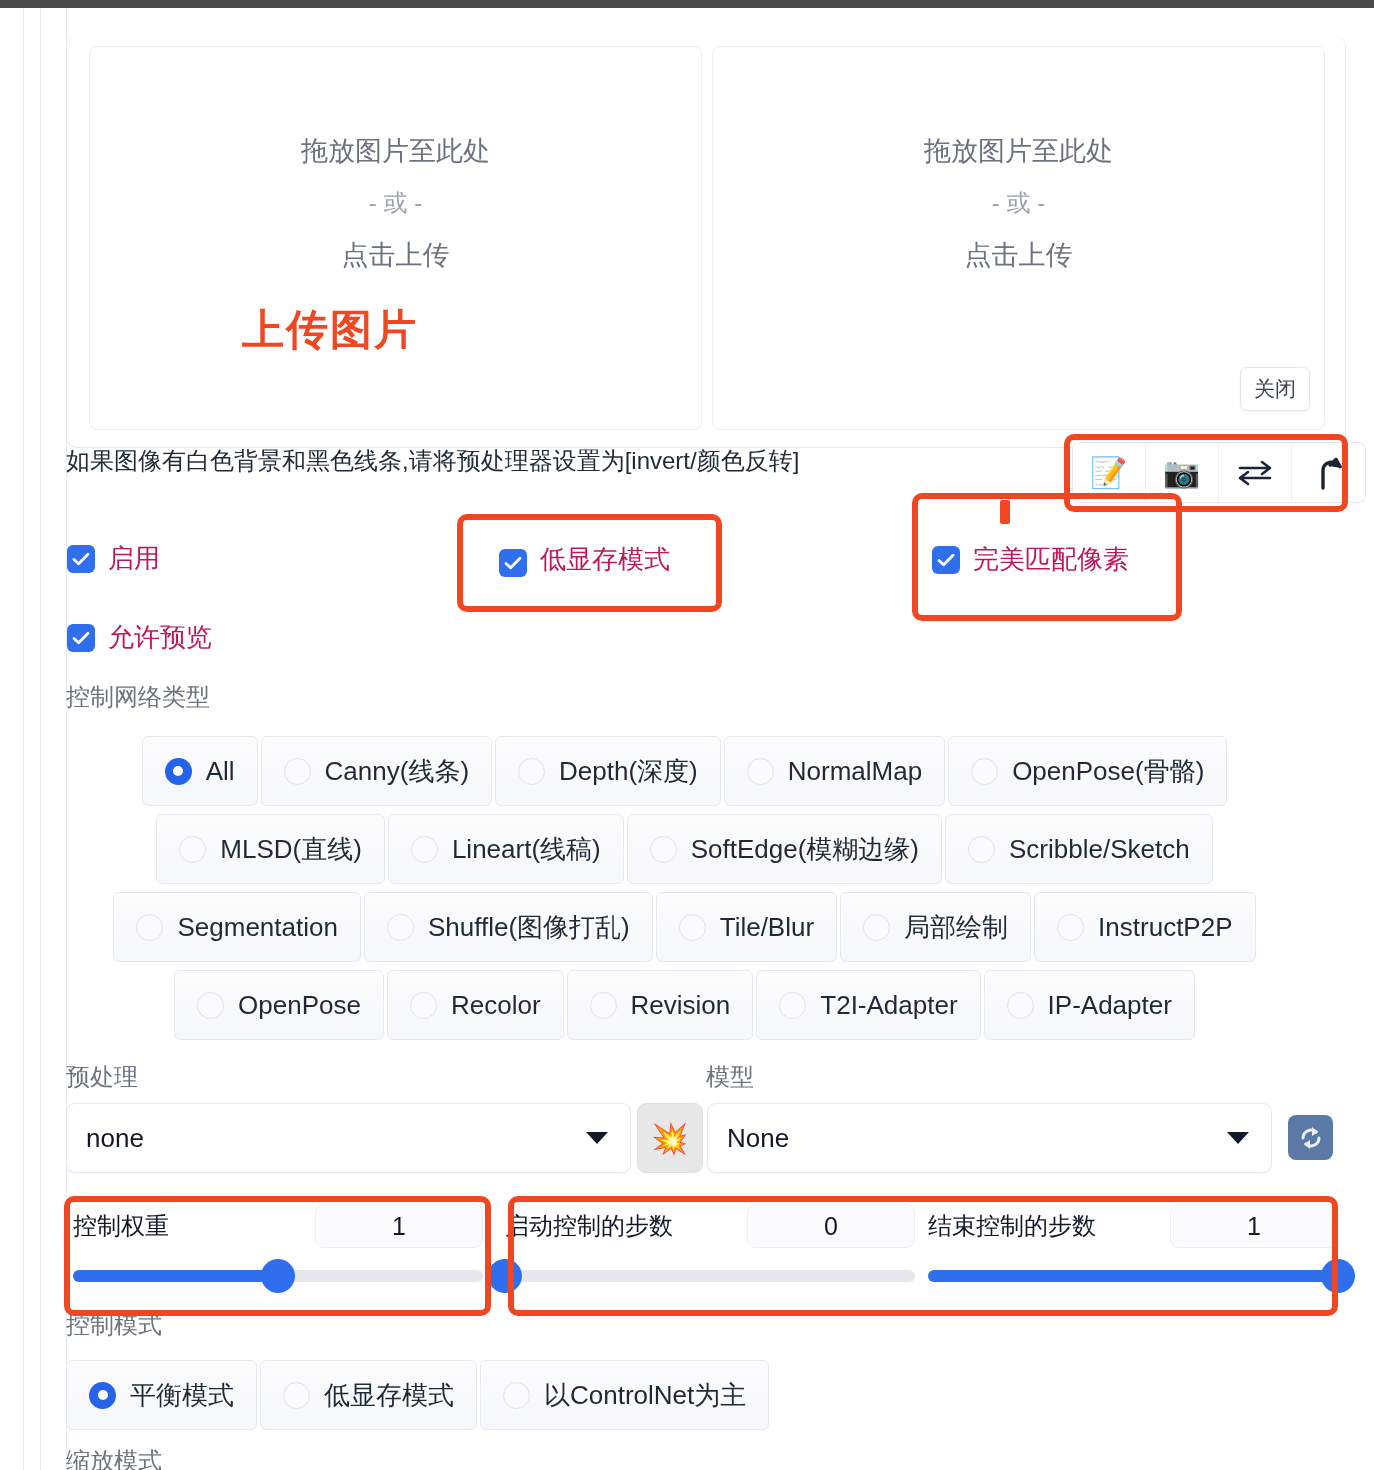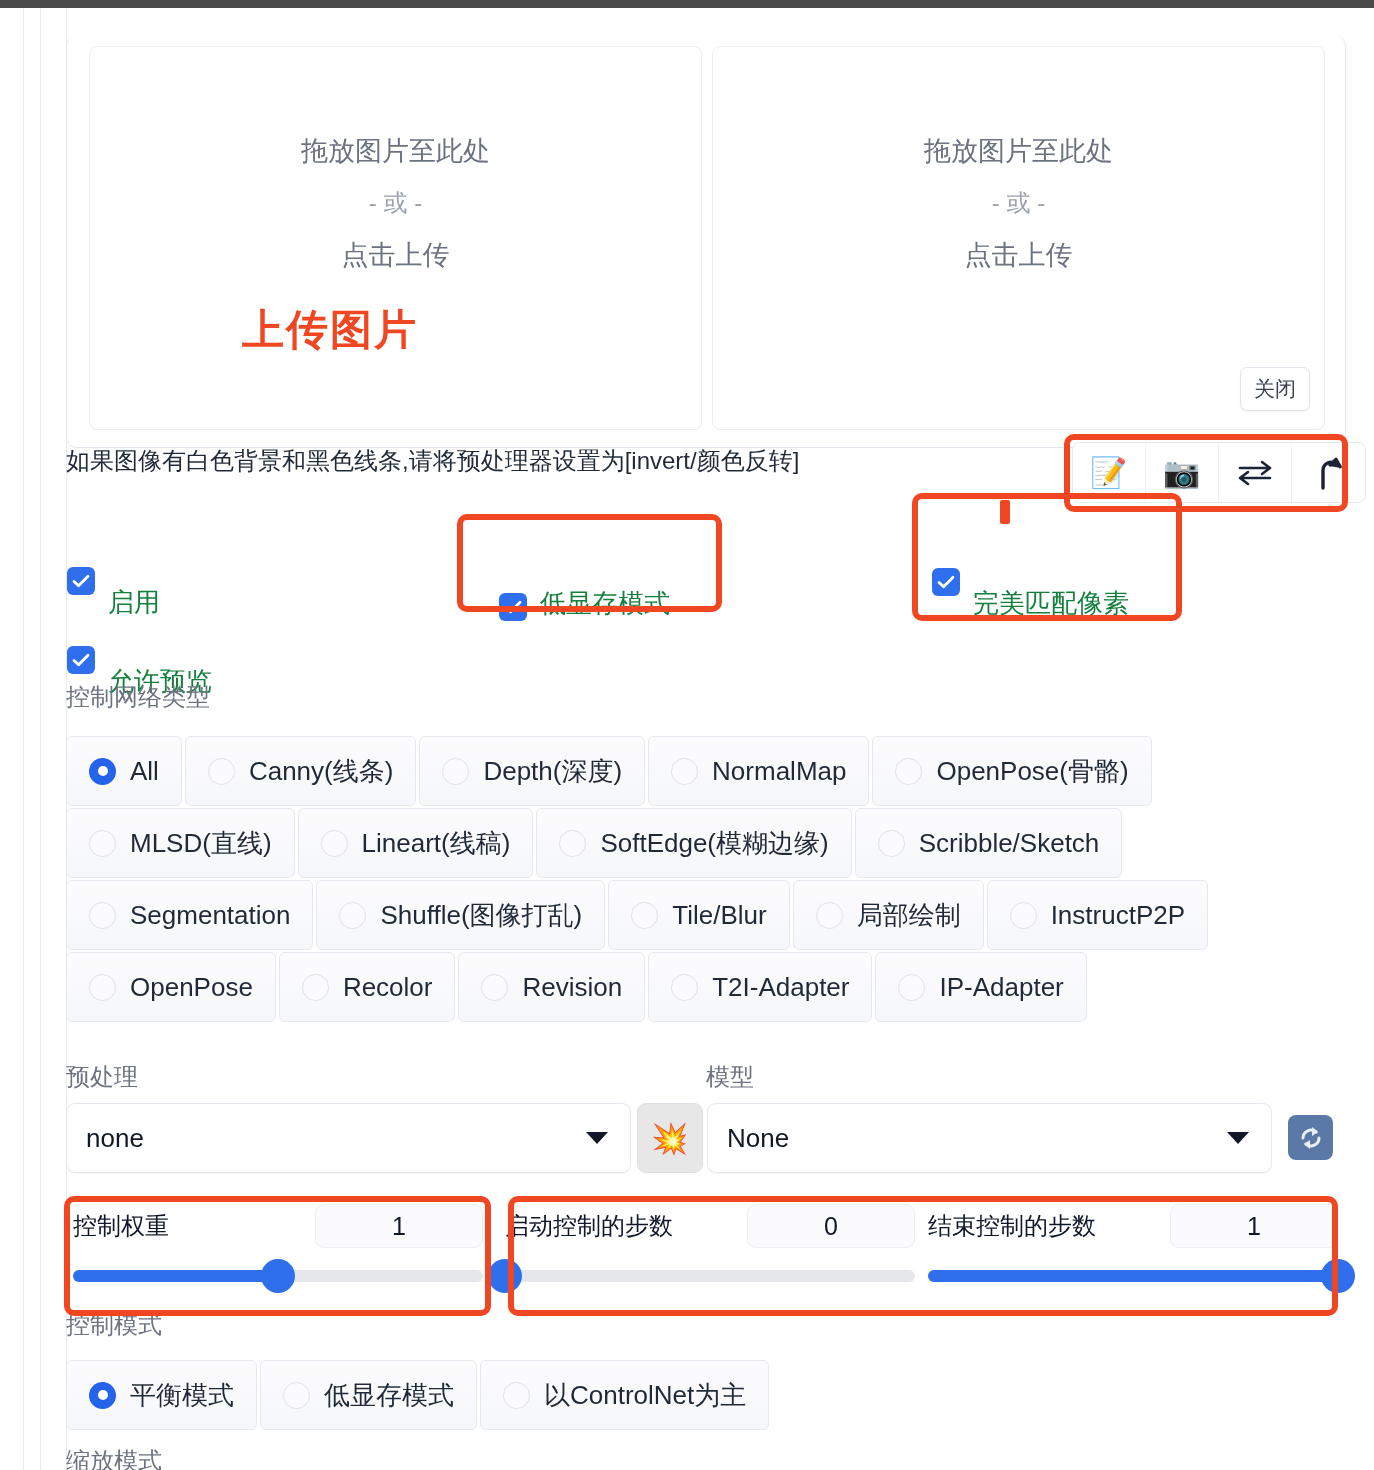--- a/index.html
+++ b/index.html
@@ -73,21 +73,21 @@
   .icon-btn:last-child { border-right:none; }
   .icon-btn svg { display:block; }
 
   
   .cbrow { position:absolute; display:flex; align-items:center; gap:13px; }
   .cb {
     width:28px; height:28px; border-radius:6px; background:#2f6fed;
     display:flex; align-items:center; justify-content:center; flex:none;
   }
   .cb svg { display:block; }
-  .cblabel { font-size:26px; color:#15803d; white-space:nowrap;margin-top:44px; }
+  .cblabel { font-size:26px; color:#be185d; white-space:nowrap; }
 
   .cb-enable { left:67px; top:533px; }
   .cb-preview { left:67px; top:612px; }
   .cb-lowvram { left:499px; top:534px;align-items:flex-end; }
   .cb-pixelperfect { left:932px; top:534px; }
 
   
   .seclabel {
     position:absolute; font-size:24px; color:#6b7280; white-space:nowrap;
   }
@@ -95,21 +95,21 @@
   .lbl-preproc  { left:66px; top:1053px; }
   .lbl-model    { left:706px; top:1053px; }
   .lbl-ctrlmode { left:66px; top:1301px; }
   .lbl-resize   { left:66px; top:1437px; }
 
   
   .radio-grid {
     position:absolute; left:66px; top:728px; width:1240px;
     display:flex; flex-wrap:wrap; gap:0;
   }
-  .radio-row { display:flex; width:100%; margin-bottom:2px; }
+  .radio-row { display:flex; width:100%; margin-bottom:8px;justify-content:center; }
   .radio-item {
     display:flex; align-items:center; gap:14px;
     padding:0 22px; height:70px;
     border:1px solid #e6e8ef; border-radius:6px;
     background:linear-gradient(#fcfcfd,#f6f7fa);
     margin-right:3px; white-space:nowrap;
   }
   .radio-item .rl { font-size:26px; color:#1f2937; }
   .rd {
     width:27px; height:27px; border-radius:50%;

